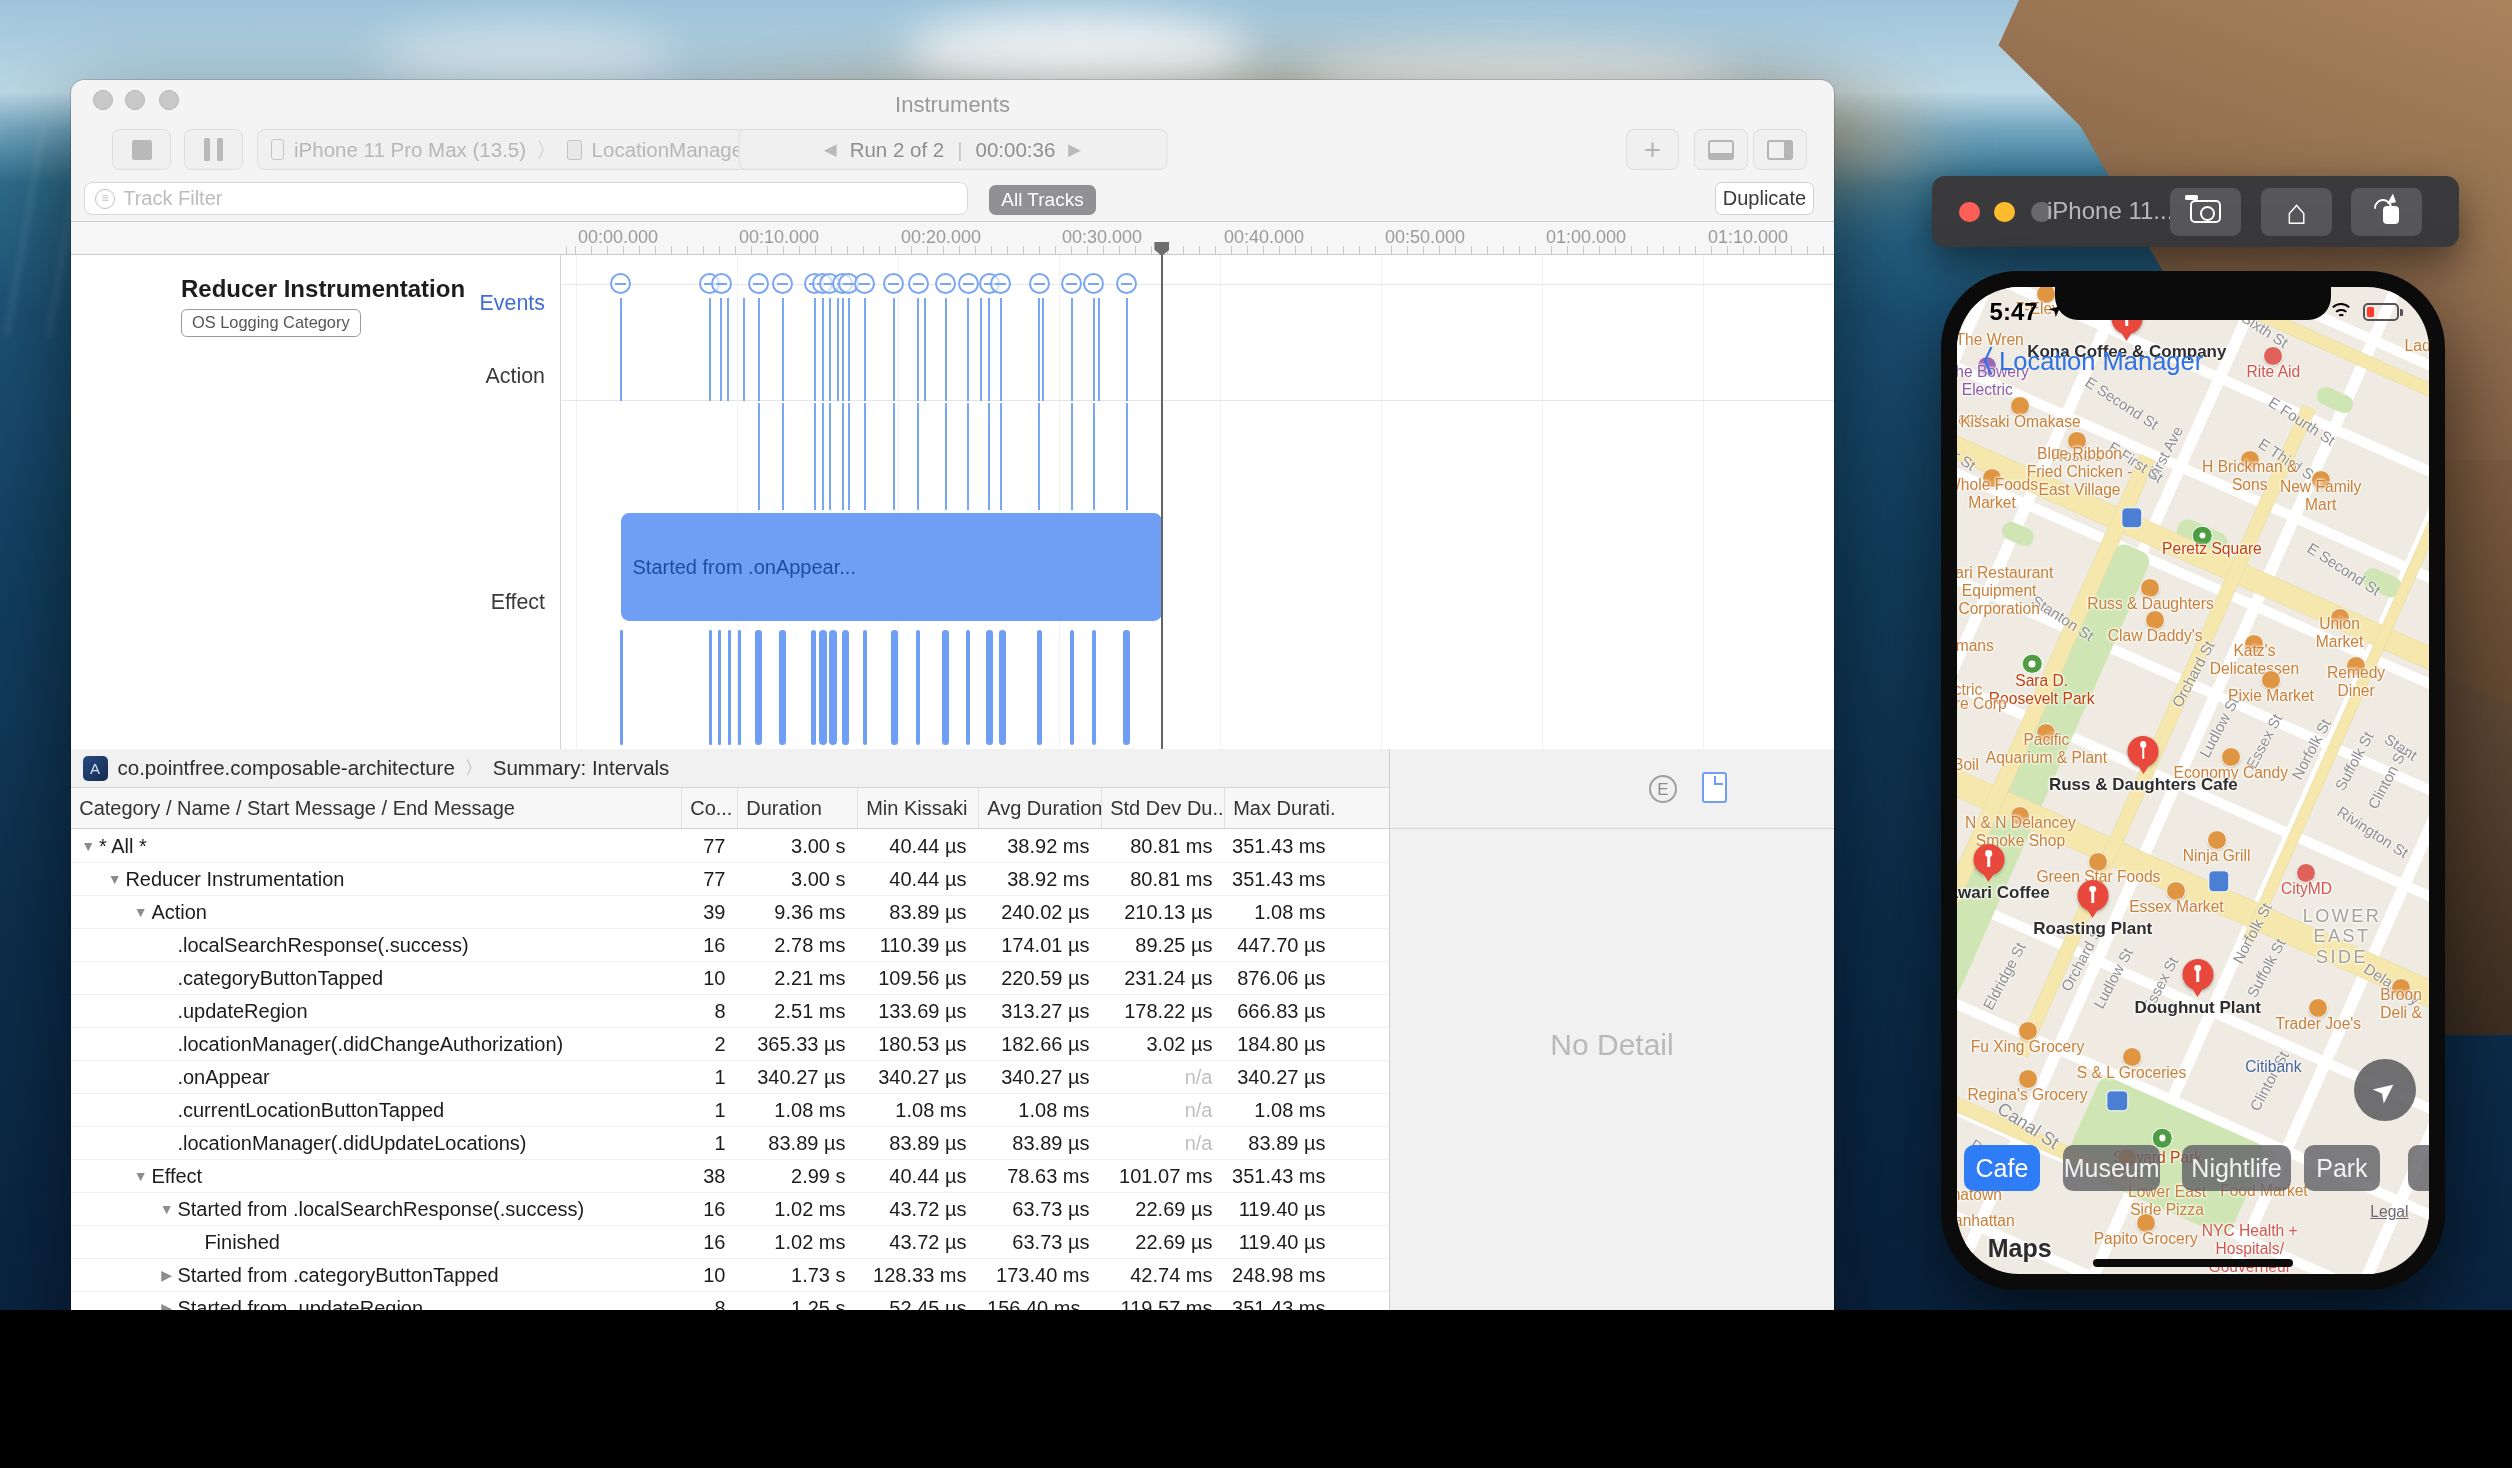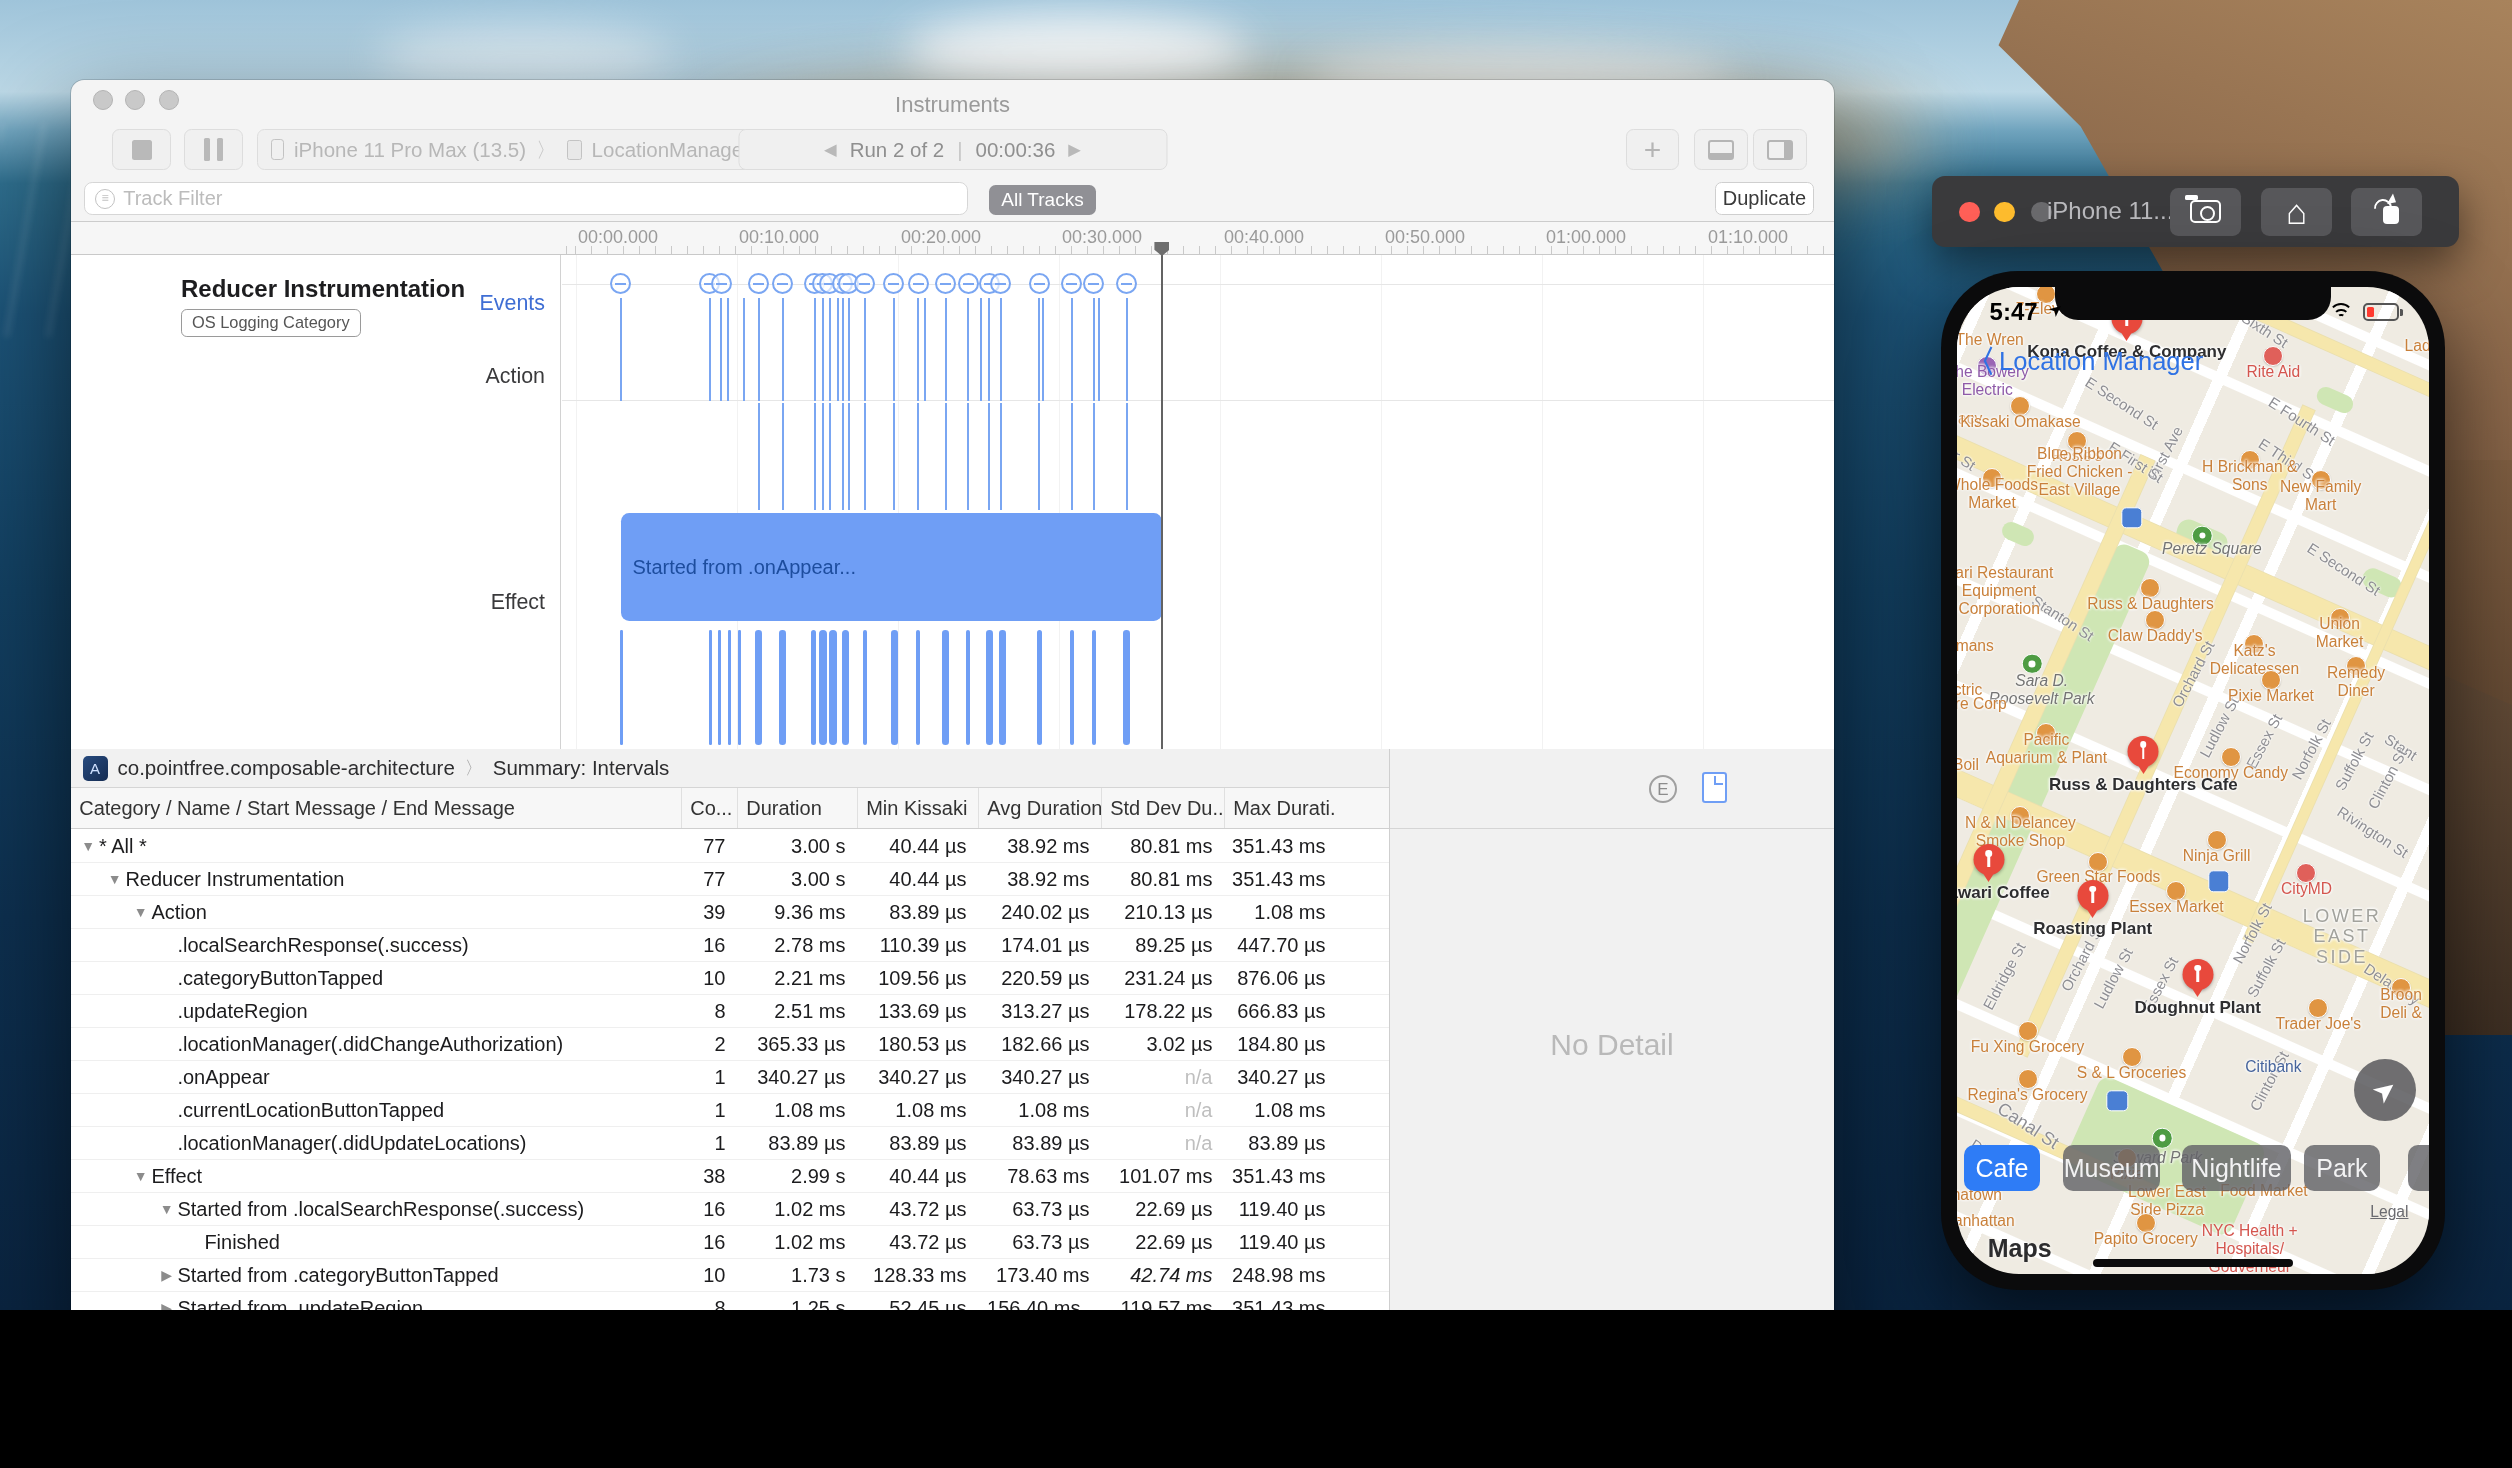--- a/index.html
+++ b/index.html
@@ -115,21 +115,21 @@
   .phone{position:absolute;left:1941px;top:271px;width:504px;height:1019px;background:#0b0b0c;border-radius:77px;
     box-shadow:0 33px 82px rgba(0,0,0,.6);}
   .screen{position:absolute;left:15.6px;top:15.6px;right:15.6px;bottom:15.6px;border-radius:62px;overflow:hidden;background:#efebe2;}
   .notch{position:absolute;left:50%;transform:translateX(-50%);top:0;width:276px;height:33px;background:#0b0b0c;border-radius:0 0 23px 23px;z-index:50;}
   .grid{position:absolute;left:-60%;top:-30%;width:220%;height:160%;transform:rotate(24deg);
     background-image:repeating-linear-gradient(0deg,#ffffff 0 10px,transparent 10px 97px),repeating-linear-gradient(90deg,#ffffff 0 11.5px,transparent 11.5px 125px);}
   .road{position:absolute;background:#f6e7ac;box-shadow:0 0 0 0.8px #eadfae;}
   .park{position:absolute;background:#cfe6b4;border-radius:11.5px;}
   .maplabel{position:absolute;transform:translate(-50%,-50%);white-space:pre-line;text-align:center;font-size:15.6px;line-height:1.15;
     text-shadow:0 0 3.3px #fff,0 0 3.3px #fff,0 0 3.3px #fff;z-index:10;}
-  .poi-o{color:#c9803a;}.poi-red{color:#d4554e;}.poi-green{color:#737373;font-style:italic;}.poi-blue{color:#46649c;}
+  .poi-o{color:#c9803a;}.poi-red{color:#d4554e;}.poi-green{color:#c2410c;}.poi-blue{color:#46649c;}
   .poi-purple{color:#8e5aa8;}.poi-hood{color:#a2a29c;font-size:18px;letter-spacing:2.5px;}
   .street{position:absolute;transform:translate(-50%,-50%);color:#8e8e93;font-size:15px;white-space:nowrap;text-shadow:0 0 2.5px #fff,0 0 2.5px #fff;z-index:9;}
   .pdot{position:absolute;transform:translate(-50%,-50%);width:20px;height:20px;border-radius:50%;border:1.6px solid #fff;z-index:10;box-shadow:0 0.8px 1.6px rgba(0,0,0,.2);}
   .tdot2{position:absolute;transform:translate(-50%,-50%);width:20.5px;height:20.5px;border-radius:50%;background:#4e9c43;border:1.6px solid #fff;z-index:10;}
   .tdot2::after{content:"";position:absolute;left:50%;top:50%;transform:translate(-50%,-50%);width:6.6px;height:6.6px;background:#fff;border-radius:50%;}
   .transit{position:absolute;transform:translate(-50%,-50%);width:21.4px;height:21.4px;border-radius:5px;background:#4a7fd4;border:1.6px solid #fff;z-index:10;}
   .pin{position:absolute;transform:translate(-50%,-100%);width:31px;height:31px;background:#e8493c;border-radius:50%;z-index:20;box-shadow:0 1.6px 3.3px rgba(0,0,0,.3);}
   .pin::before{content:"";position:absolute;left:50%;top:100%;transform:translateX(-50%);margin-top:-4.1px;width:0;height:0;
     border-left:7.4px solid transparent;border-right:7.4px solid transparent;border-top:11.5px solid #e8493c;}
   .pin i{position:absolute;left:50%;top:5.8px;transform:translateX(-50%);width:6.6px;height:6.6px;background:#fff;border-radius:50%;}
@@ -515,21 +515,21 @@
           </div>
           <div class="trow">
             <div class="cname" style="width: 610px; padding-left: 85px;">
               <span class="disc">▶</span>
               <span>Started from .categoryButtonTapped</span>
             </div>
             <div class="cval" style="width: 56px;">10</div>
             <div class="cval" style="width: 120px;">1.73 s</div>
             <div class="cval" style="width: 121px;">128.33 ms</div>
             <div class="cval" style="width: 123px;">173.40 ms</div>
-            <div class="cval" style="width: 123px; font-style: italic;">42.74 ms</div>
+            <div class="cval" style="width: 123px;">42.74 ms</div>
             <div class="cval" style="width: 113px;">248.98 ms</div>
           </div>
           <div class="trow">
             <div class="cname" style="width: 610px; padding-left: 85px;">
               <span class="disc">▶</span>
               <span>Started from .updateRegion</span>
             </div>
             <div class="cval" style="width: 56px;">8</div>
             <div class="cval" style="width: 120px;">1.25 s</div>
             <div class="cval" style="width: 121px;">52.45 µs</div>

